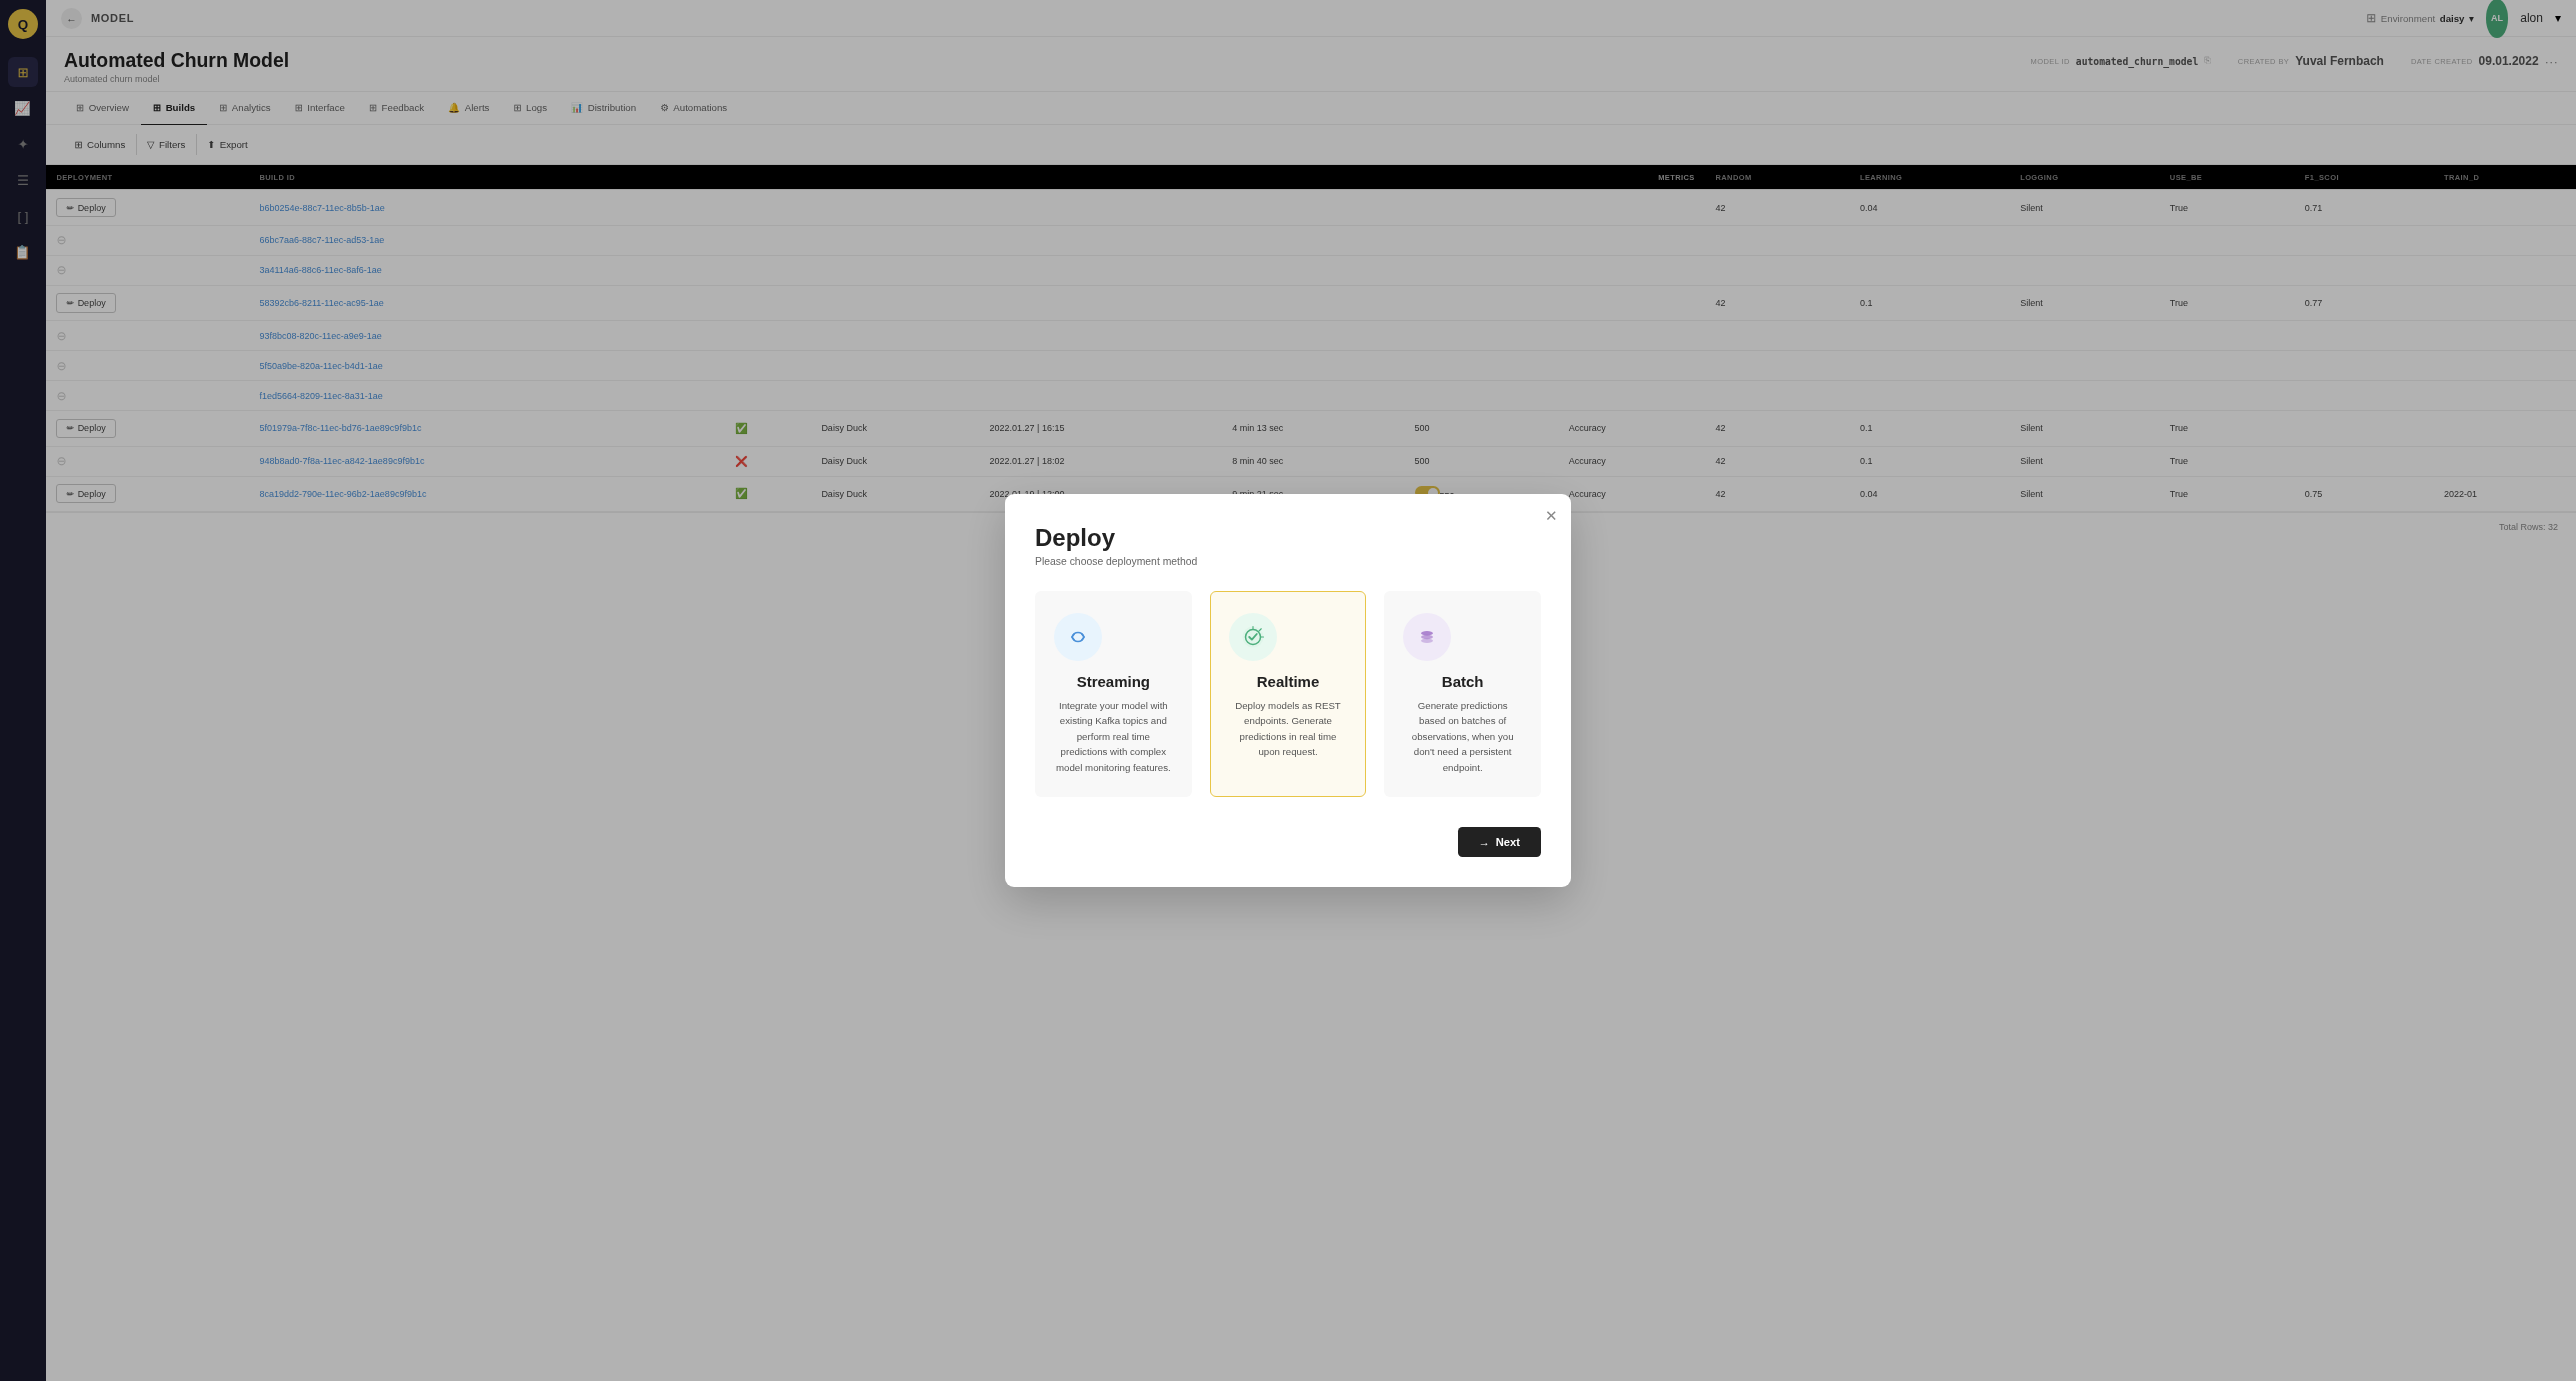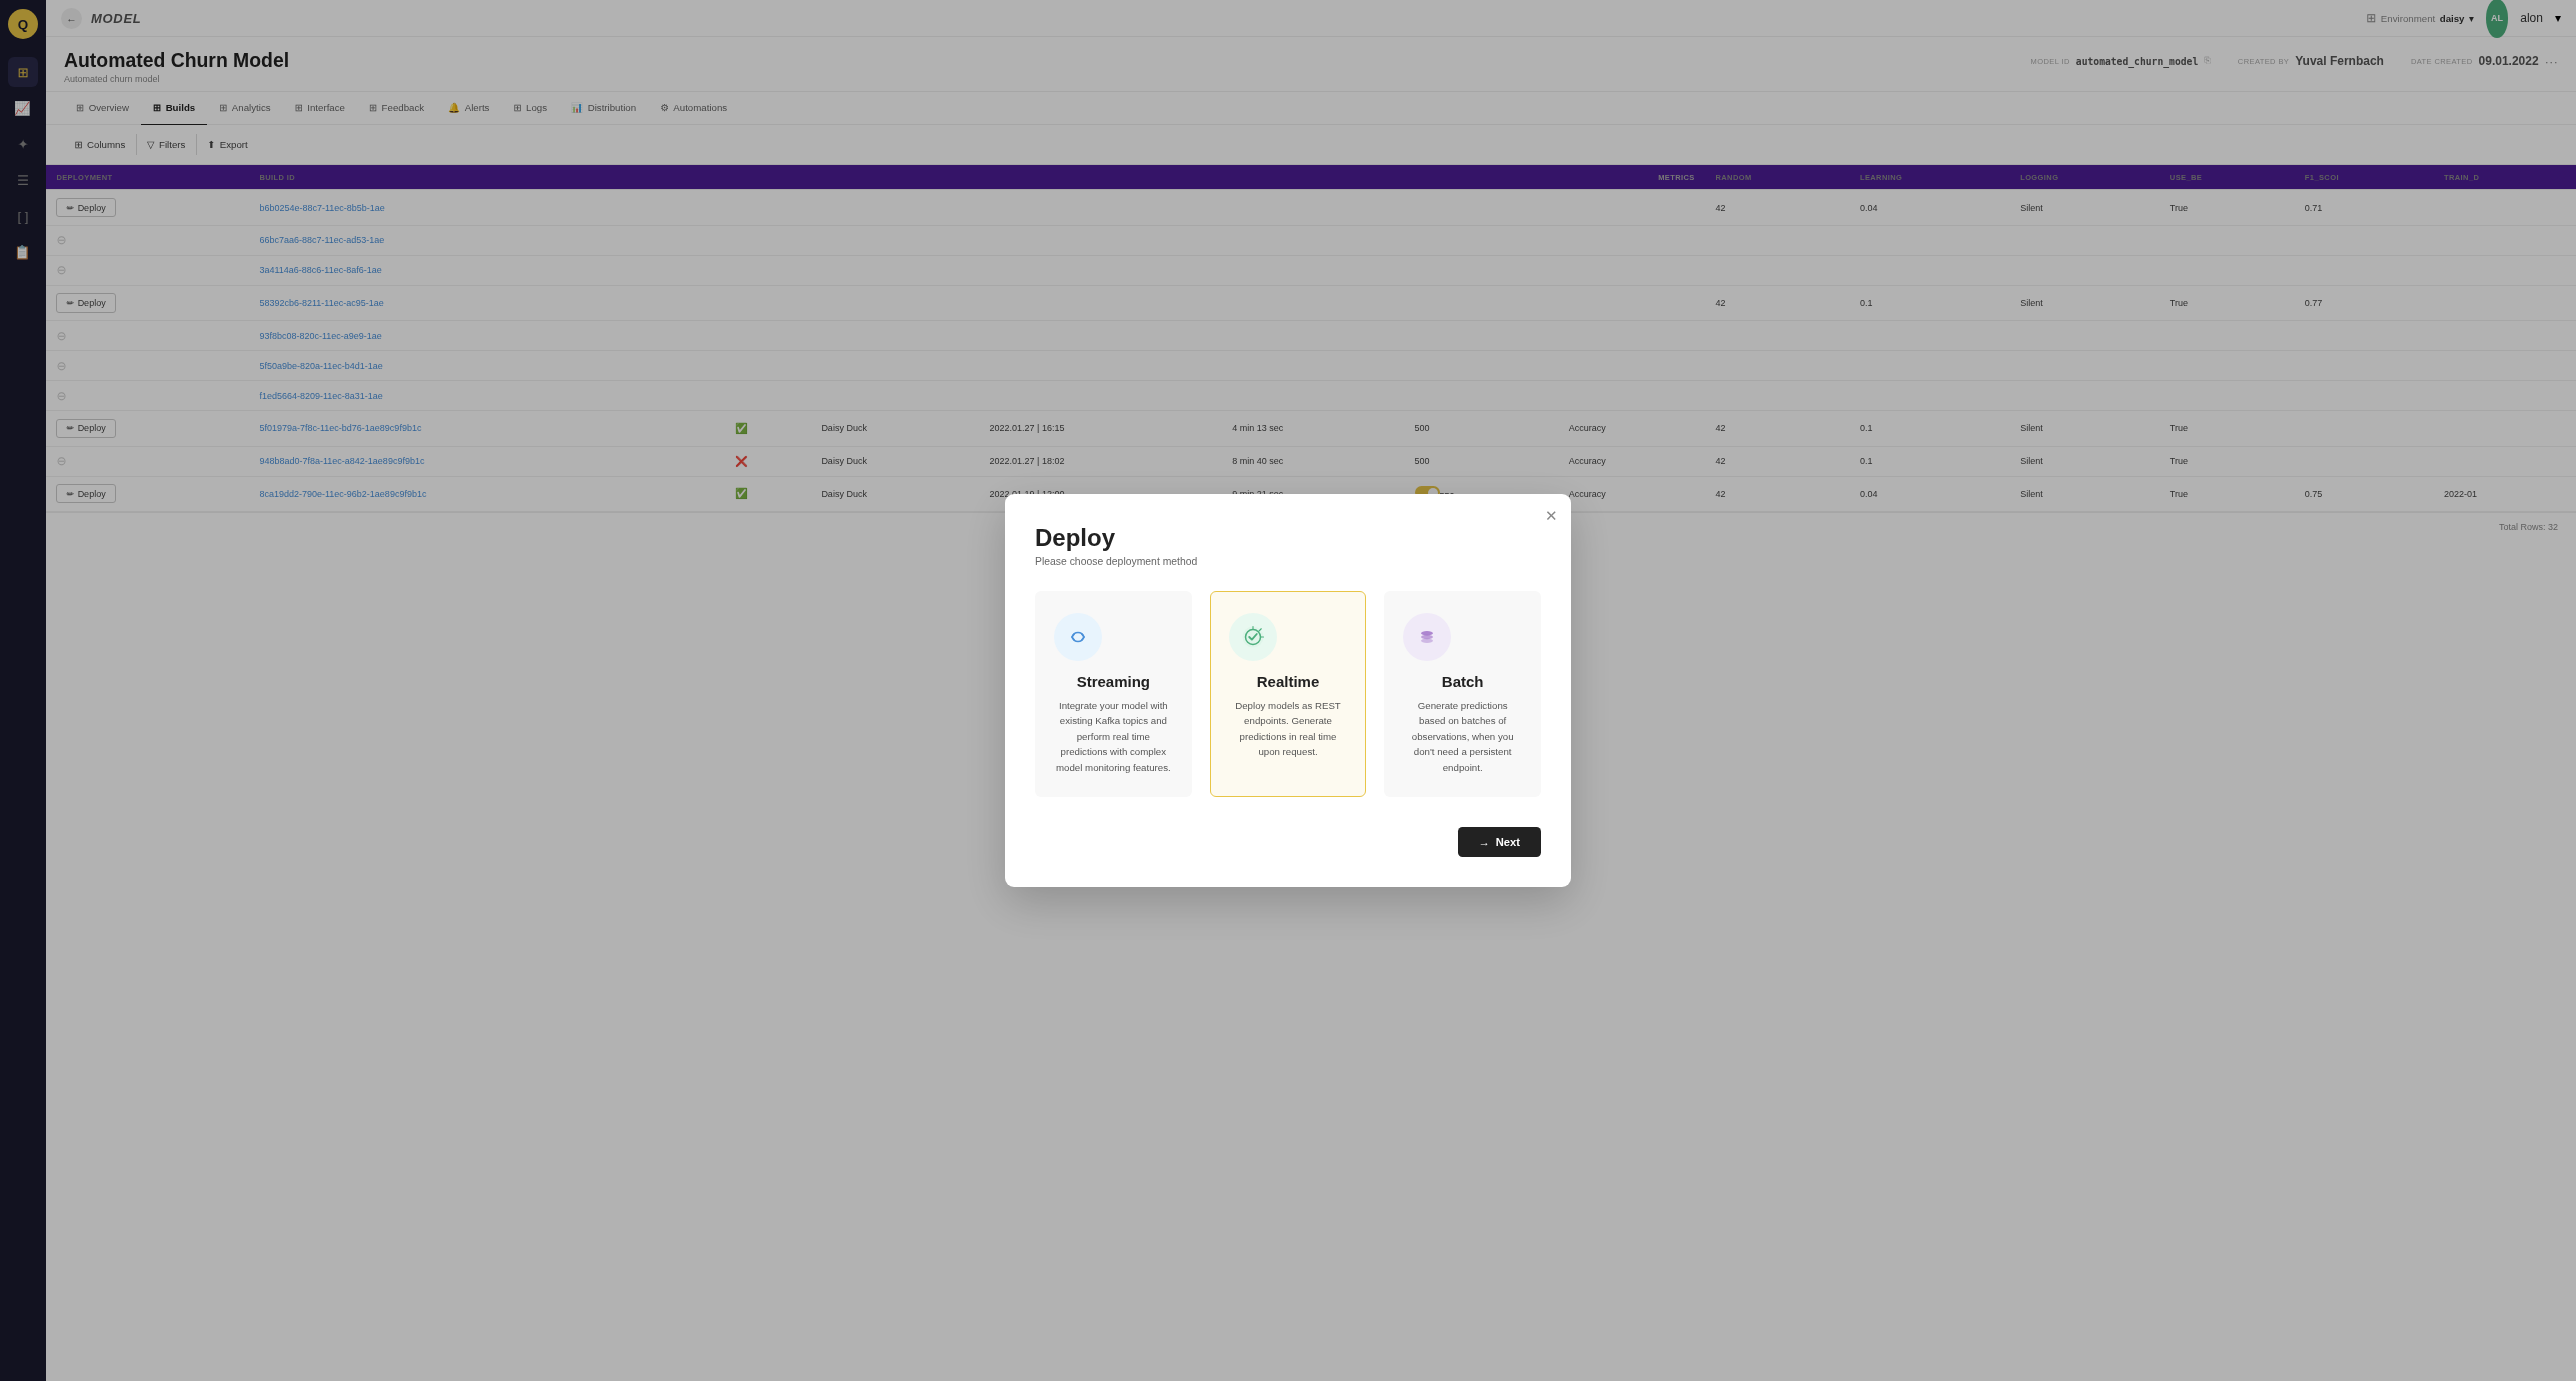--- a/index.html
+++ b/index.html
@@ -83,21 +83,21 @@
     .toolbar-btn {
       display: flex; align-items: center; gap: 4.5px; padding: 5.2px 10.4px;
       font-size: 9.7px; color: #444; cursor: pointer; border-right: 0.7px solid #ddd;
     }
     .toolbar-btn:last-child { border-right: none; }
 
     
     .table-container { overflow: auto; background: #fff; }
     table { width: 100%; border-collapse: collapse; font-size: 9px; }
     th {
-      background: #4c1d95; padding: 7.5px 10.4px; text-align: left;
+      background: #000000; padding: 7.5px 10.4px; text-align: left;
       font-size: 7.5px; font-weight: 600; color: #888; letter-spacing: 0.4px;
       border-bottom: 0.7px solid #eee; white-space: nowrap;
     }
     td { padding: 7.5px 10.4px; border-bottom: 0.7px solid #f0f0f0; color: #444; white-space: nowrap; }
 
     .deploy-btn {
       display: inline-flex; align-items: center; gap: 3.7px;
       padding: 3.7px 9px; border: 0.7px solid #ccc; border-radius: 3px;
       font-size: 9px; cursor: pointer; background: #fff; color: #444;
     }
@@ -188,21 +188,21 @@
   </div>
   <div class="sidebar-item">
     <span class="sidebar-icon">📋</span>
   </div>
 </div>
 
 <div class="main">
 
   <div class="topbar">
     <div class="back-btn">←</div>
-    <span style="font-size:13px;font-weight:700;letter-spacing:0.7px;color:#555;font-style:italic;">MODEL</span>
+    <span style="font-size:11px;font-weight:700;letter-spacing:0.7px;color:#555;">MODEL</span>
     <div class="topbar-right">
       <div class="env-selector">
         <span class="env-icon">⊞</span>
         <span style="color:#888;">Environment</span>
         <span style="font-weight:700;">daisy</span>
         <span>▾</span>
       </div>
       <div class="user-avatar">AL</div>
       <span class="user-name">alon</span>
       <span>▾</span>

